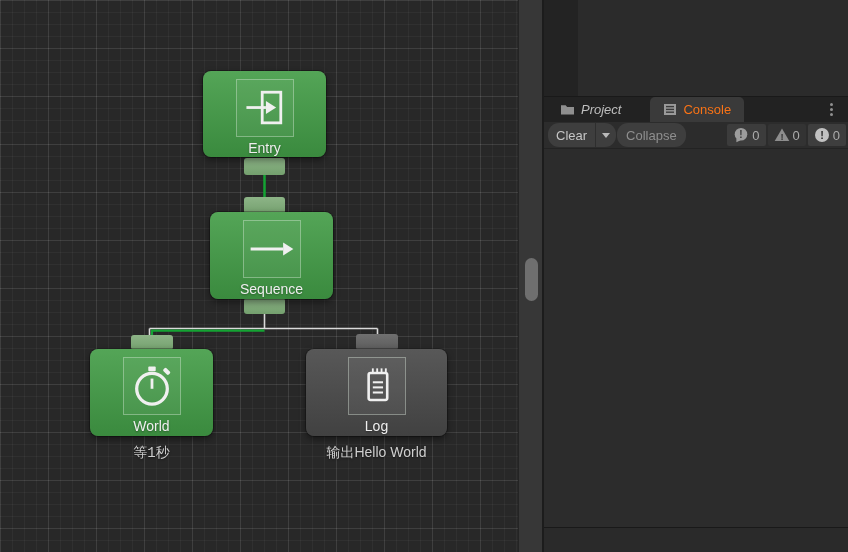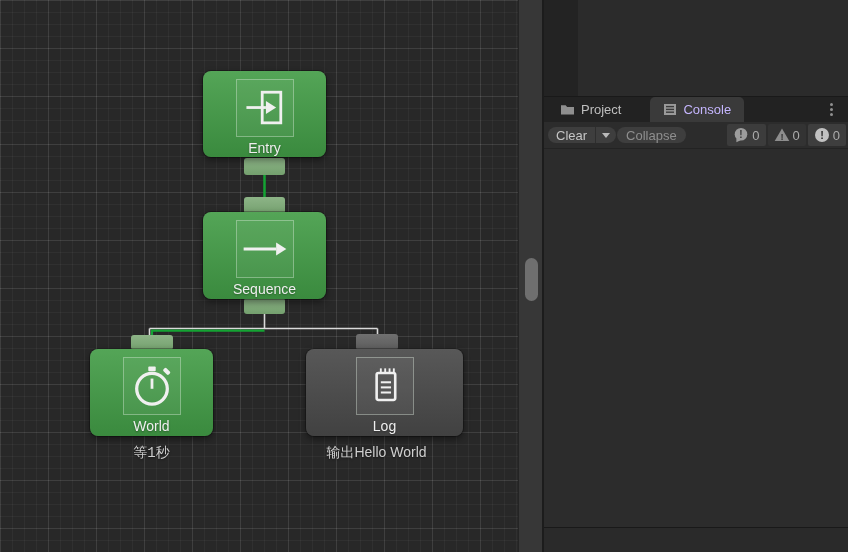--- a/index.html
+++ b/index.html
@@ -46,28 +46,28 @@
   #scroll-strip{position:absolute;left:518px;top:0;width:24px;height:552px;background:#373737;border-left:1px solid #242424;}
   #scroll-thumb{position:absolute;left:6px;top:258px;width:13px;height:43px;border-radius:7px;background:#6f6f6f;}
 
   
   #right{position:absolute;left:542px;top:0;width:306px;height:552px;background:#2b2b2b;border-left:2px solid #1c1c1c;display:flex;flex-direction:column;}
   #top-region{position:relative;height:97px;background:#2b2b2b;border-bottom:1px solid #191919;}
   #top-region .subcol{position:absolute;left:0;top:0;width:34px;height:100%;background:#232323;}
 
   #tabbar{position:relative;height:25px;background:#222222;display:flex;align-items:flex-end;}
   .tab{height:25px;display:flex;align-items:center;gap:6px;padding:0 13px;font-size:13px;color:#bfbfbf;cursor:default;}
-  .tab.active{background:#3a3a3a;border-radius:5px 5px 0 0;color:#c4b5fd;}
-  #tab-project{margin-left:3px;}
+  .tab.active{background:#3a3a3a;border-radius:5px 5px 0 0;color:#f97316;}
+  #tab-project{margin-left:3px;font-style:italic;}
   #tab-console{margin-left:16px;}
   #kebab{position:absolute;right:10px;top:4px;width:14px;height:17px;display:flex;flex-direction:column;align-items:center;justify-content:space-between;padding:2px 0;}
   #kebab span{width:3px;height:3px;border-radius:50%;background:#909090;}
 
   #toolbar{height:27px;background:#2c2c2c;border-bottom:1px solid #232323;display:flex;align-items:center;padding:0 2px;}
-  .tb-btn{height:16px;display:flex;align-items:center;background:#3e3e3e;border-radius:11px;color:#c6c6c6;font-size:13px;}
+  .tb-btn{height:24px;display:flex;align-items:center;background:#3e3e3e;border-radius:11px;color:#c6c6c6;font-size:13px;}
   #clear-group{margin-left:2px;}
   #clear-group .lbl{padding:0 8px;}
   #clear-group .caret{padding:0 6px;border-left:1px solid #2e2e2e;height:100%;display:flex;align-items:center;}
   .caret-shape{width:0;height:0;border-left:4px solid transparent;border-right:4px solid transparent;border-top:5px solid #b9b9b9;}
   #collapse-btn{margin-left:1px;padding:0 9px;color:#8f8f8f;}
   #counter-group{margin-left:auto;display:flex;gap:2px;}
   .counter{height:22px;display:flex;align-items:center;gap:3px;padding:0 6px;border-radius:2px;font-size:13px;color:#ababab;}
   .counter.c0{background:#3c3c3c;}
   .counter.c1{background:#333333;}
   .counter.c2{background:#3e3e3e;}
@@ -101,21 +101,21 @@
       <div class="iconbox">
         <svg width="52" height="52" viewBox="0 0 56 56">
           <rect x="25" y="11" width="20" height="33" fill="none" stroke="#f0f0f0" stroke-width="3"></rect>
           <line x1="8" y1="27.5" x2="29" y2="27.5" stroke="#f0f0f0" stroke-width="3"></line>
           <polygon points="29,20.5 40,27.5 29,34.5" fill="#f0f0f0"></polygon>
         </svg>
       </div>
       <div class="node-label">Entry</div>
     </div>
 
-    <div class="node green" style="left:203px;top:212px;width:123px;height:87px;">
+    <div class="node green" style="left:210px;top:212px;width:123px;height:87px;">
       <div class="iconbox">
         <svg width="52" height="52" viewBox="0 0 56 56">
           <line x1="5" y1="28" x2="40" y2="28" stroke="#f0f0f0" stroke-width="3"></line>
           <polygon points="40,21 51,28 40,35" fill="#f0f0f0"></polygon>
         </svg>
       </div>
       <div class="node-label">Sequence</div>
     </div>
 
     <div class="node green" style="left:90px;top:349px;width:123px;height:87px;">
@@ -123,21 +123,21 @@
         <svg width="52" height="52" viewBox="0 0 56 56">
           <circle cx="28" cy="31" r="16.5" fill="none" stroke="#f0f0f0" stroke-width="3.5"></circle>
           <line x1="28" y1="31" x2="28" y2="20" stroke="#f0f0f0" stroke-width="3"></line>
           <rect x="24" y="7" width="8" height="5" rx="1" fill="#f0f0f0"></rect>
           <rect x="40" y="10" width="8" height="4.5" rx="1.5" fill="#f0f0f0" transform="rotate(45 44 12)"></rect>
         </svg>
       </div>
       <div class="node-label">World</div>
     </div>
 
-    <div class="node gray" style="left:306px;top:349px;width:157px;height:87px;">
+    <div class="node gray" style="left:306px;top:349px;width:141px;height:87px;">
       <div class="iconbox">
         <svg width="52" height="52" viewBox="0 0 56 56">
           <rect x="19" y="14" width="20" height="29" rx="2" fill="none" stroke="#f0f0f0" stroke-width="2.8"></rect>
           <line x1="23.5" y1="9" x2="23.5" y2="14" stroke="#f0f0f0" stroke-width="2"></line>
           <line x1="28.2" y1="9" x2="28.2" y2="14" stroke="#f0f0f0" stroke-width="2"></line>
           <line x1="32.9" y1="9" x2="32.9" y2="14" stroke="#f0f0f0" stroke-width="2"></line>
           <line x1="37.5" y1="9" x2="37.5" y2="14" stroke="#f0f0f0" stroke-width="2"></line>
           <line x1="23.5" y1="24" x2="34.5" y2="24" stroke="#f0f0f0" stroke-width="2.2"></line>
           <line x1="23.5" y1="29.5" x2="34.5" y2="29.5" stroke="#f0f0f0" stroke-width="2.2"></line>
           <line x1="23.5" y1="35" x2="34.5" y2="35" stroke="#f0f0f0" stroke-width="2.2"></line>

